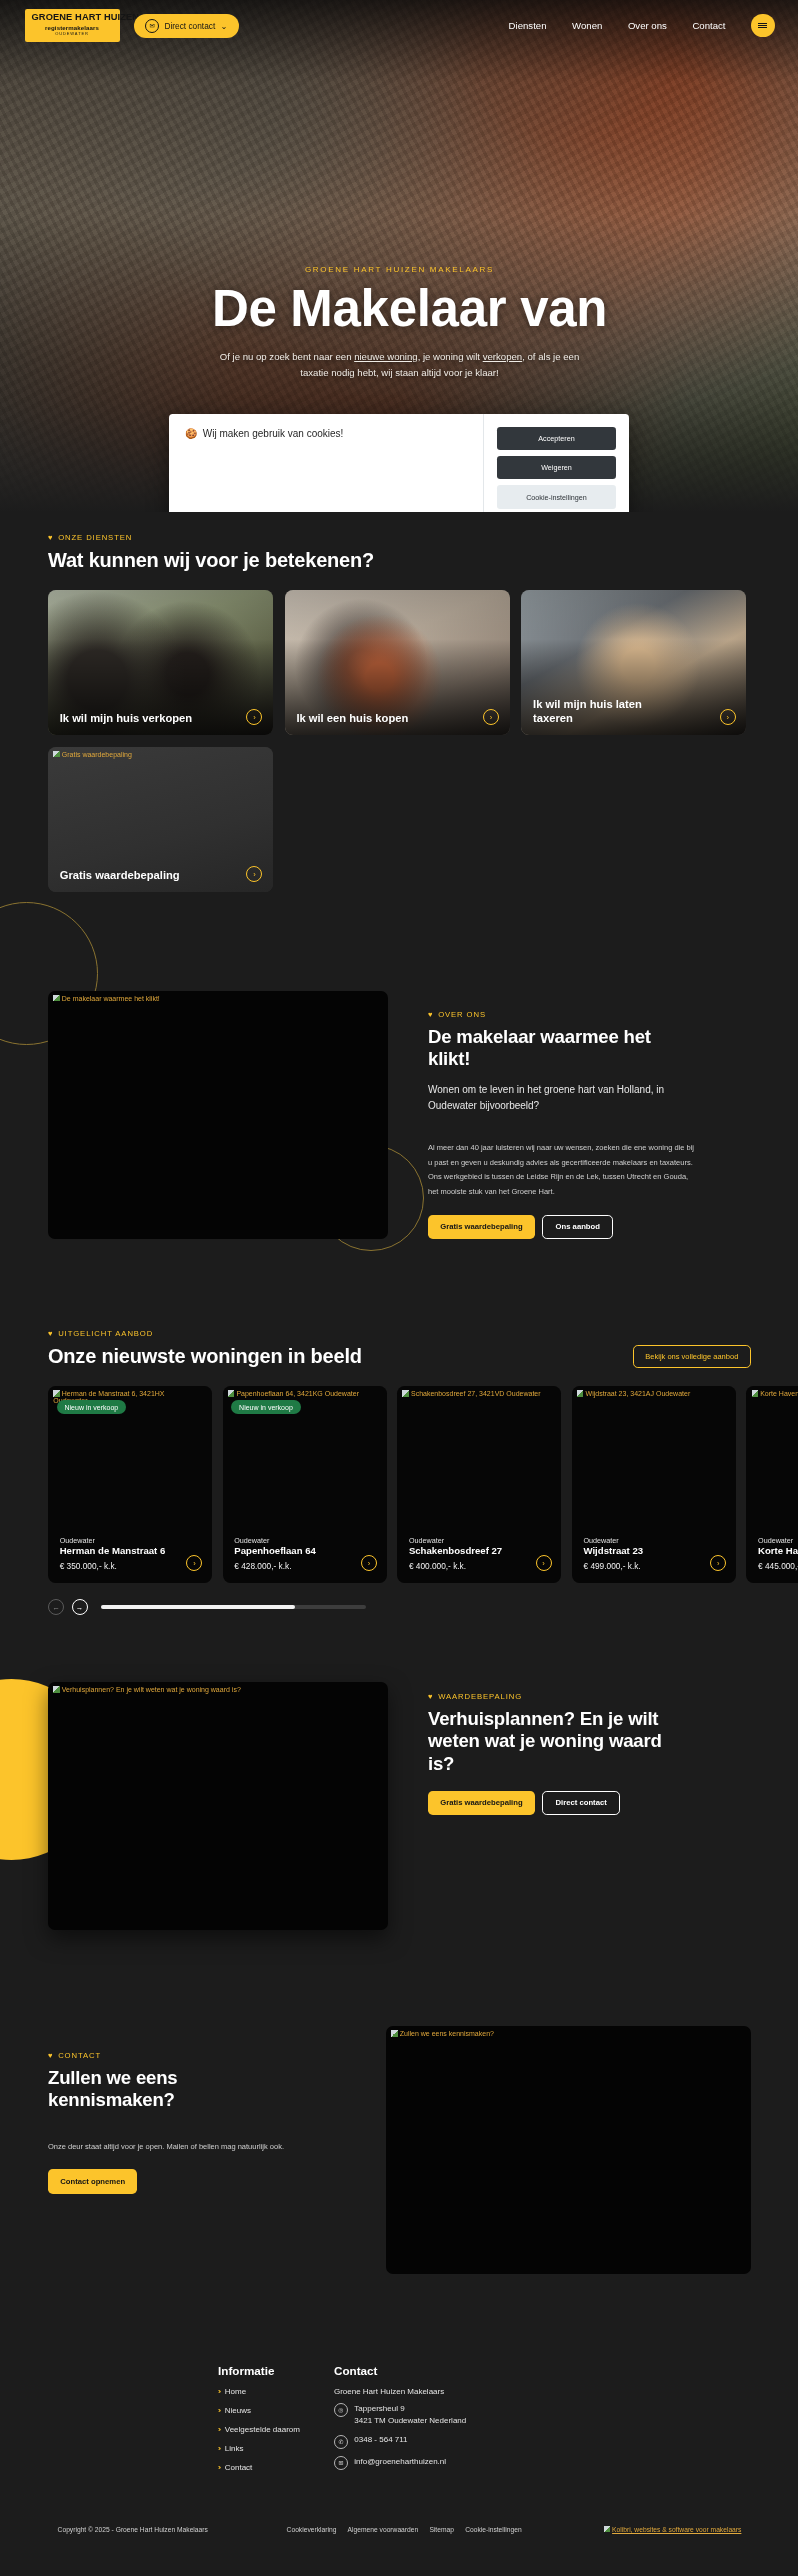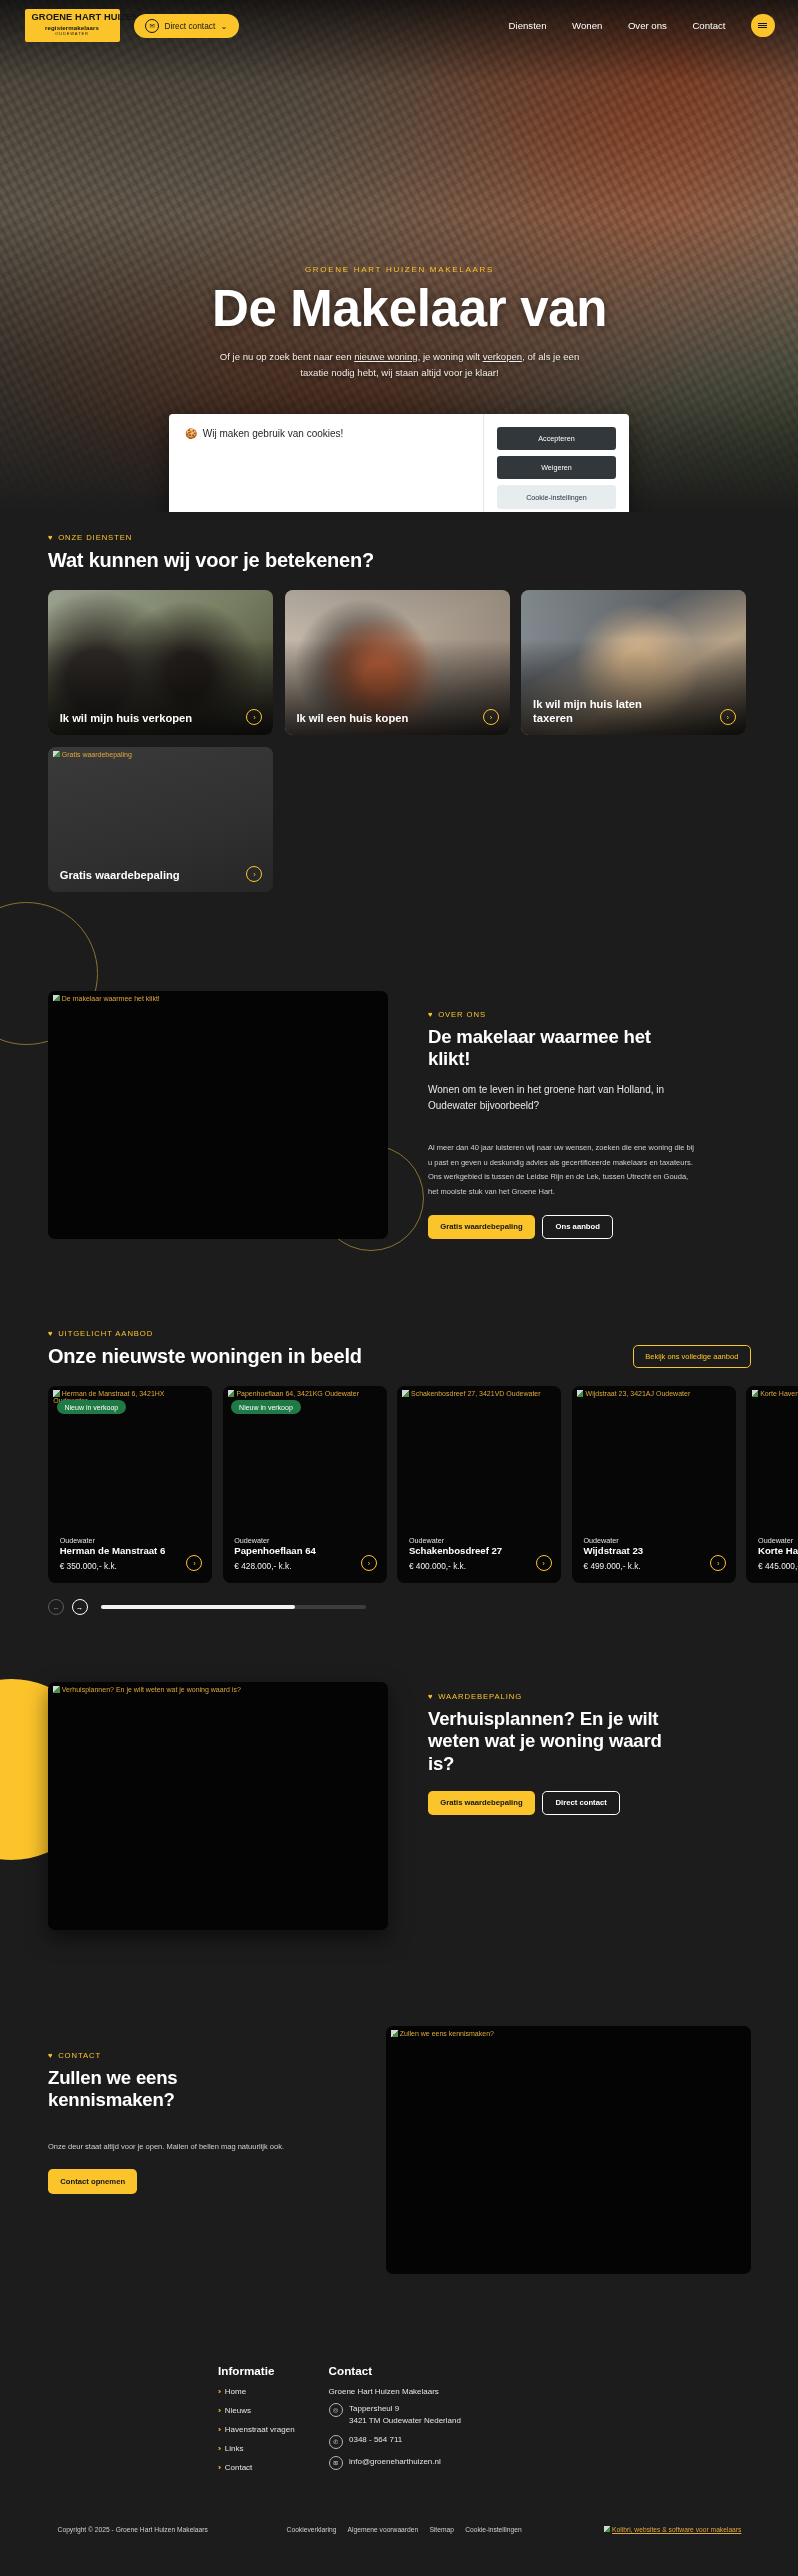--- a/index.html
+++ b/index.html
@@ -469,21 +469,21 @@
           <a href="#" class="f-link">
             <span class="chev">››</span>
             <span>Home</span>
             </a>
           <a href="#" class="f-link">
             <span class="chev">››</span>
             <span>Nieuws</span>
             </a>
           <a href="#" class="f-link">
             <span class="chev">››</span>
-            <span>Havenstraat vragen</span>
+            <span>Veelgestelde daarom</span>
             </a>
           <a href="#" class="f-link">
             <span class="chev">››</span>
             <span>Links</span>
             </a>
           <a href="#" class="f-link">
             <span class="chev">››</span>
             <span>Contact</span>
             </a>
         </div>

